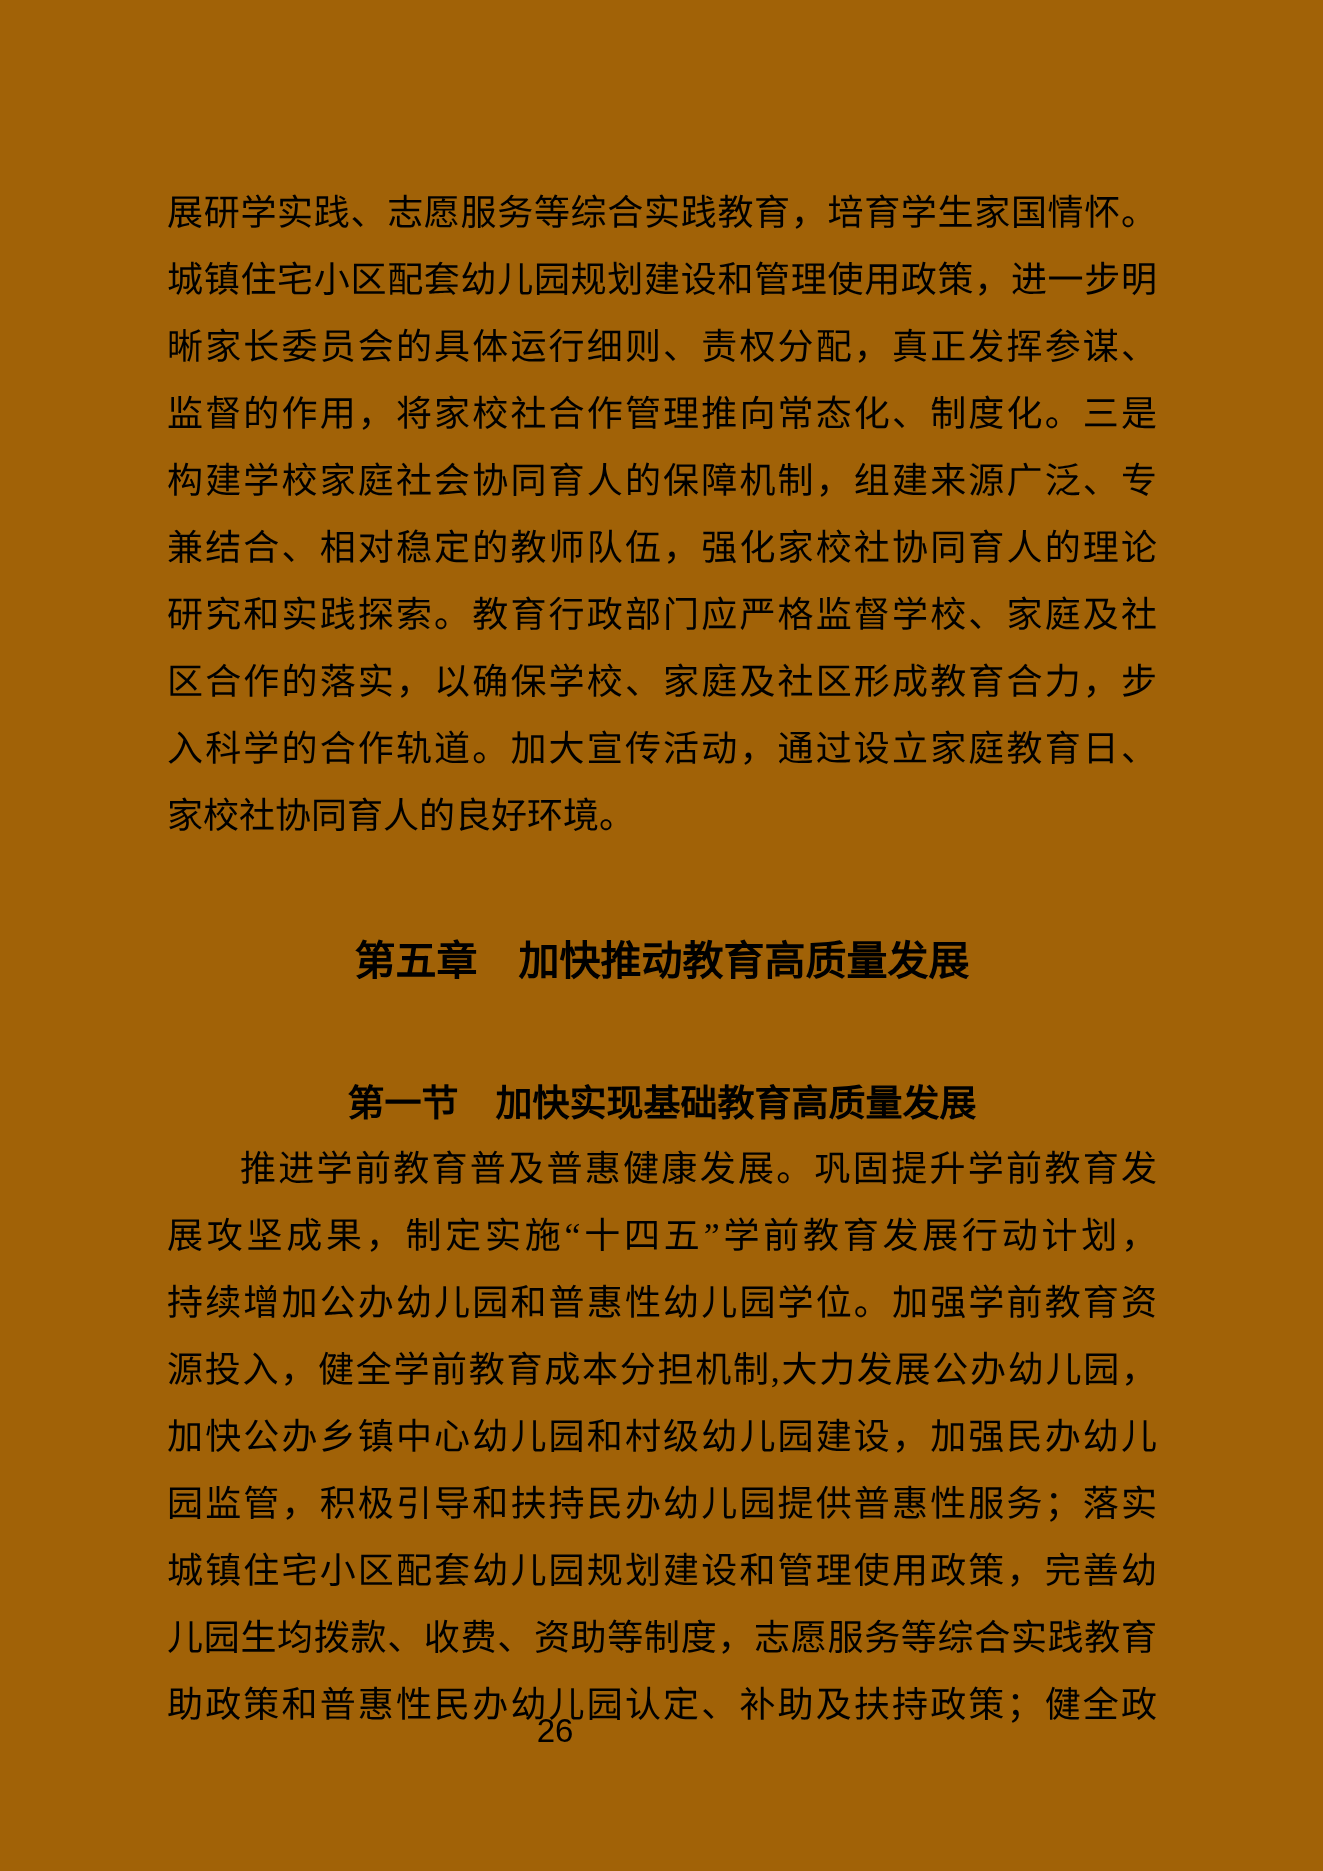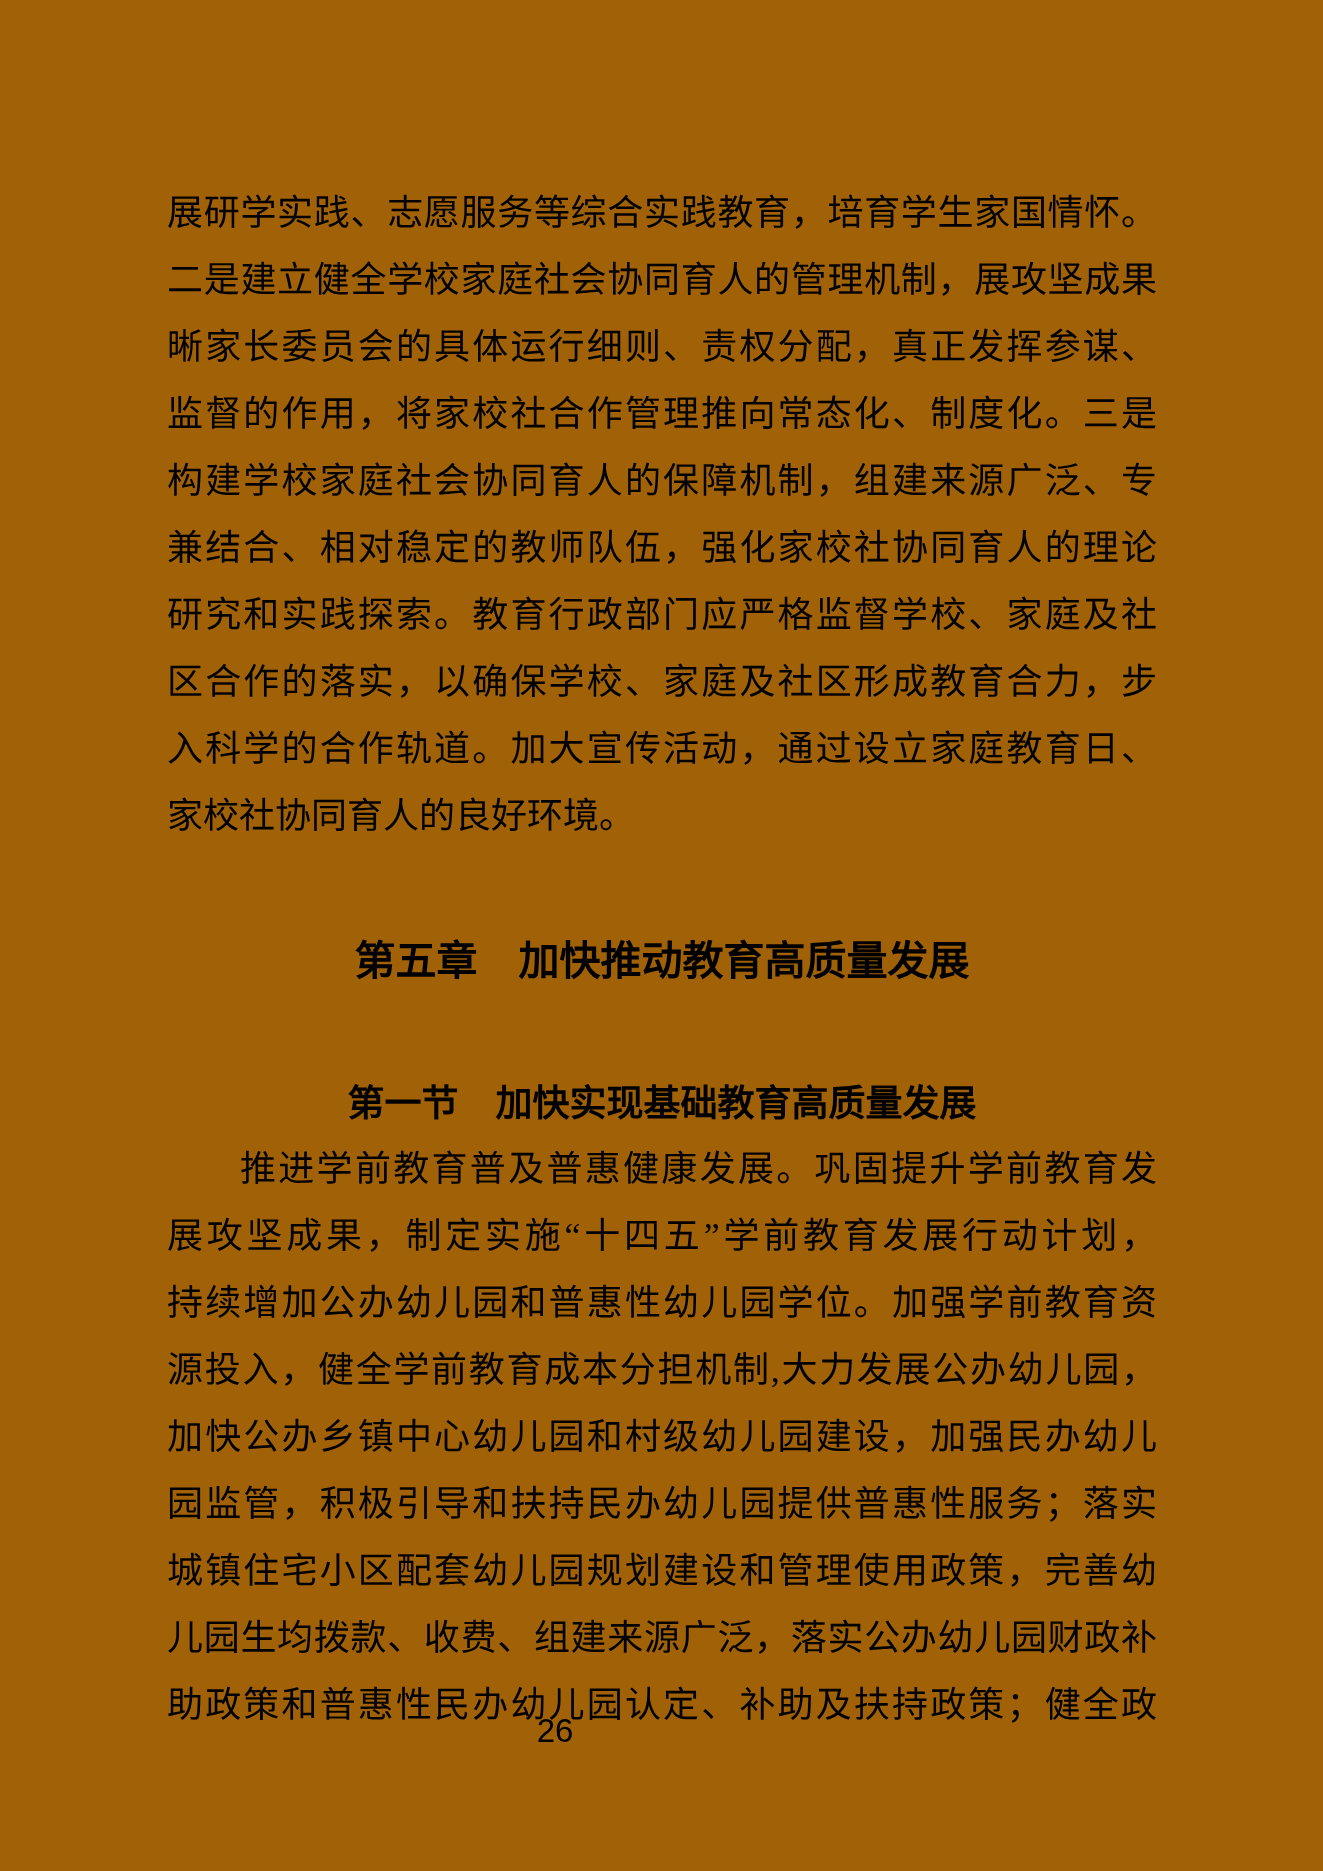--- a/index.html
+++ b/index.html
@@ -67,21 +67,21 @@
     color: #000000;
   }
 </style>
 </head>
 <body>
 
 <div class="page">
 
   <div class="para para1">
     <div class="line">展研学实践、志愿服务等综合实践教育，培育学生家国情怀。</div>
-    <div class="line">二是建立健全学校家庭社会协同育人的管理机制，展攻坚成果</div>
+    <div class="line">城镇住宅小区配套幼儿园规划建设和管理使用政策，进一步明</div>
     <div class="line">晰家长委员会的具体运行细则、责权分配，真正发挥参谋、</div>
     <div class="line">监督的作用，将家校社合作管理推向常态化、制度化。三是</div>
     <div class="line">构建学校家庭社会协同育人的保障机制，组建来源广泛、专</div>
     <div class="line">兼结合、相对稳定的教师队伍，强化家校社协同育人的理论</div>
     <div class="line">研究和实践探索。教育行政部门应严格监督学校、家庭及社</div>
     <div class="line">区合作的落实，以确保学校、家庭及社区形成教育合力，步</div>
     <div class="line">入科学的合作轨道。加大宣传活动，通过设立家庭教育日、</div>
     <div class="line short">家校社协同育人的良好环境。</div>
   </div>
 
@@ -90,19 +90,19 @@
   <h2 class="section-heading">第一节　加快实现基础教育高质量发展</h2>
 
   <div class="para para2">
     <div class="line indent">推进学前教育普及普惠健康发展。巩固提升学前教育发</div>
     <div class="line">展攻坚成果，制定实施“十四五”学前教育发展行动计划，</div>
     <div class="line">持续增加公办幼儿园和普惠性幼儿园学位。加强学前教育资</div>
     <div class="line">源投入，健全学前教育成本分担机制,大力发展公办幼儿园，</div>
     <div class="line">加快公办乡镇中心幼儿园和村级幼儿园建设，加强民办幼儿</div>
     <div class="line">园监管，积极引导和扶持民办幼儿园提供普惠性服务；落实</div>
     <div class="line">城镇住宅小区配套幼儿园规划建设和管理使用政策，完善幼</div>
-    <div class="line">儿园生均拨款、收费、组建来源广泛，落实公办幼儿园财政补</div>
+    <div class="line">儿园生均拨款、收费、资助等制度，志愿服务等综合实践教育</div>
     <div class="line">助政策和普惠性民办幼儿园认定、补助及扶持政策；健全政</div>
   </div>
 
   <div class="page-number">26</div>
 
 </div>
 
 </body></html>

